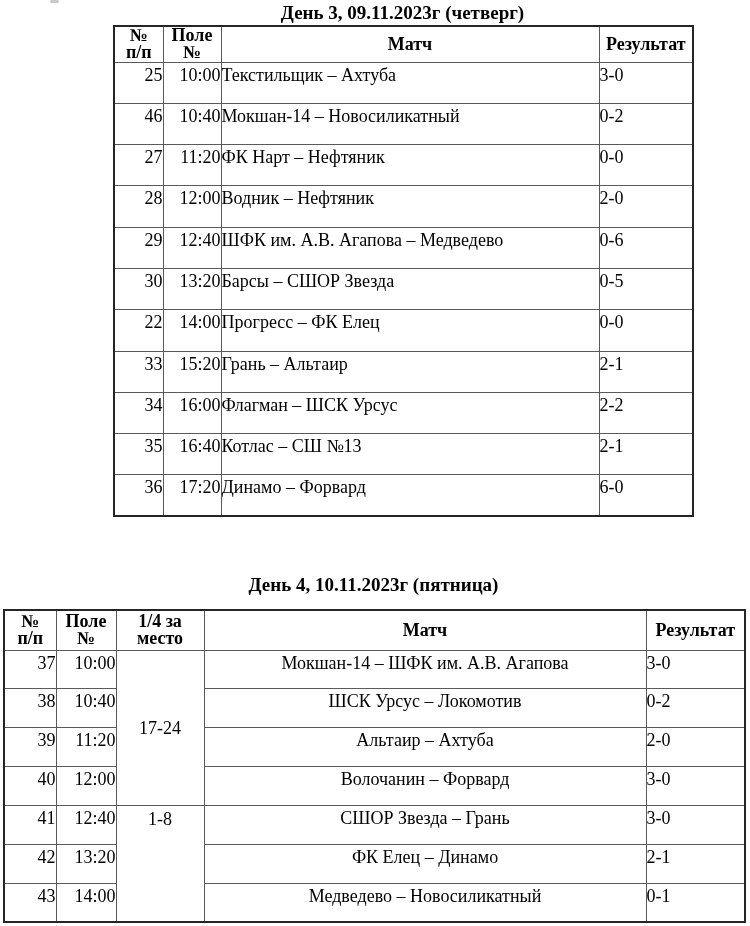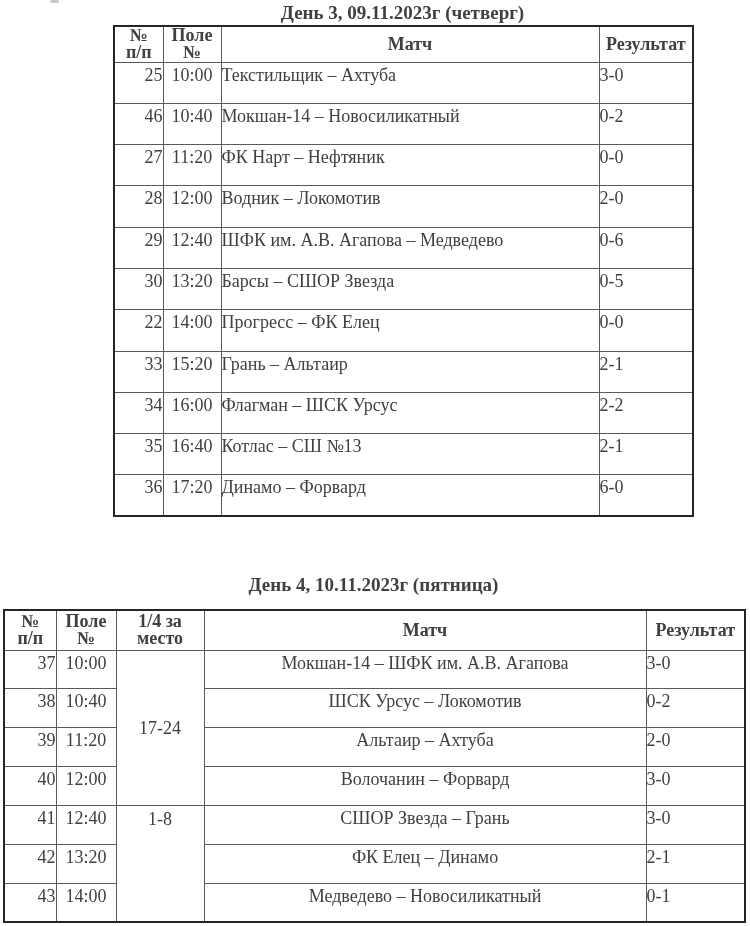--- a/index.html
+++ b/index.html
@@ -2,21 +2,21 @@
 <html><head>
 <meta charset="utf-8">
 <style>
   html, body { margin: 0; padding: 0; background: #ffffff; }
   .page {
     position: relative;
     width: 750px;
     height: 926px;
     background: #ffffff;
     font-family: "Liberation Serif", "DejaVu Serif", serif;
-    color: #404040;
+    color: #000000;
     overflow: hidden;
   }
   .speck {
     position: absolute;
     left: 50px; top: 0;
     width: 9px; height: 3px;
     background: #c9c9c9;
     border-radius: 2px;
   }
   .tbl-title {
@@ -59,21 +59,21 @@
     line-height: 17px;
   }
   .th-multiline { white-space: pre-line; }
 
   table.sched td {
     vertical-align: top;
     line-height: 20px;
     padding-top: 2px;
   }
   td.c-num   { text-align: right;  padding-right: 2px; }
-  td.c-time  { text-align: center; }
+  td.c-time  { text-align: right; }
   td.c-match-left   { text-align: left; padding-left: 8px; }
   td.c-match-center { text-align: center; }
   td.c-res   { }
   td.c-stage { text-align: center; }
   td.c-stage.mid { vertical-align: middle; padding-top: 0; margin-left: 41px; }
   td.c-stage.top { vertical-align: top; padding-top: 3px; }
 </style>
 </head>
 <body>
 
@@ -115,21 +115,21 @@
       </tr>
       <tr>
         <td class="c-num">27</td>
         <td class="c-time">11:20</td>
         <td class="c-match-left">ФК Нарт – Нефтяник</td>
         <td class="c-res">0-0</td>
       </tr>
       <tr>
         <td class="c-num">28</td>
         <td class="c-time">12:00</td>
-        <td class="c-match-left">Водник – Локомотив</td>
+        <td class="c-match-left">Водник – Нефтяник</td>
         <td class="c-res">2-0</td>
       </tr>
       <tr>
         <td class="c-num">29</td>
         <td class="c-time">12:40</td>
         <td class="c-match-left">ШФК им. А.В. Агапова – Медведево</td>
         <td class="c-res">0-6</td>
       </tr>
       <tr>
         <td class="c-num">30</td>

